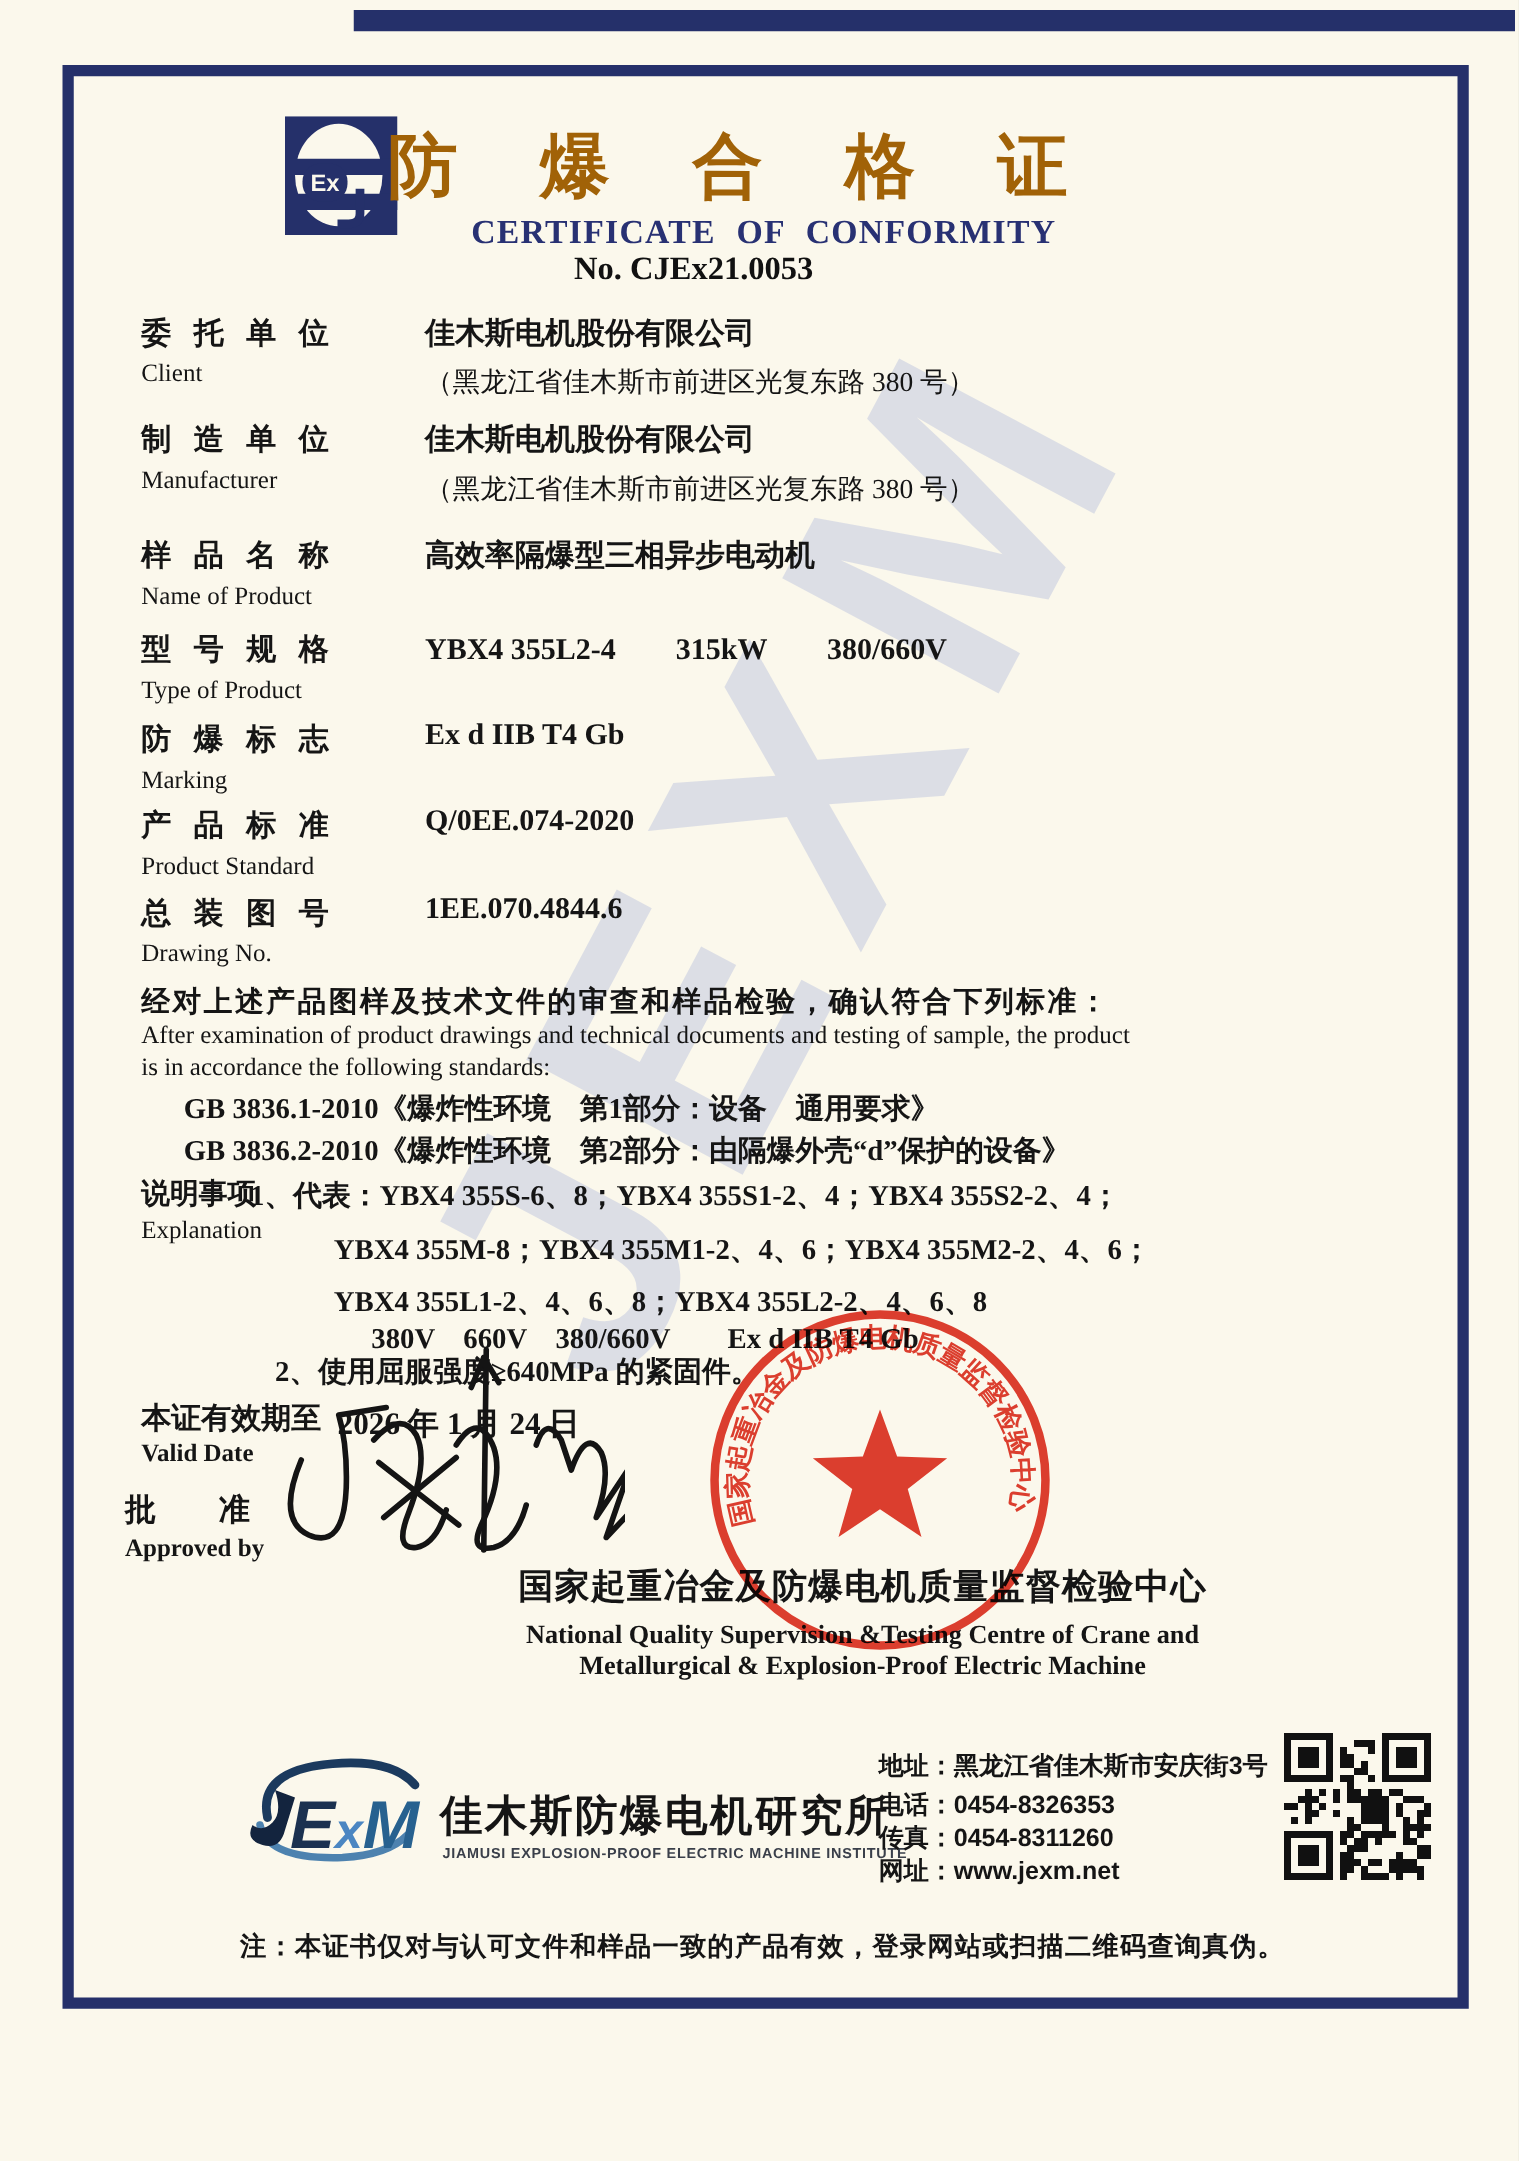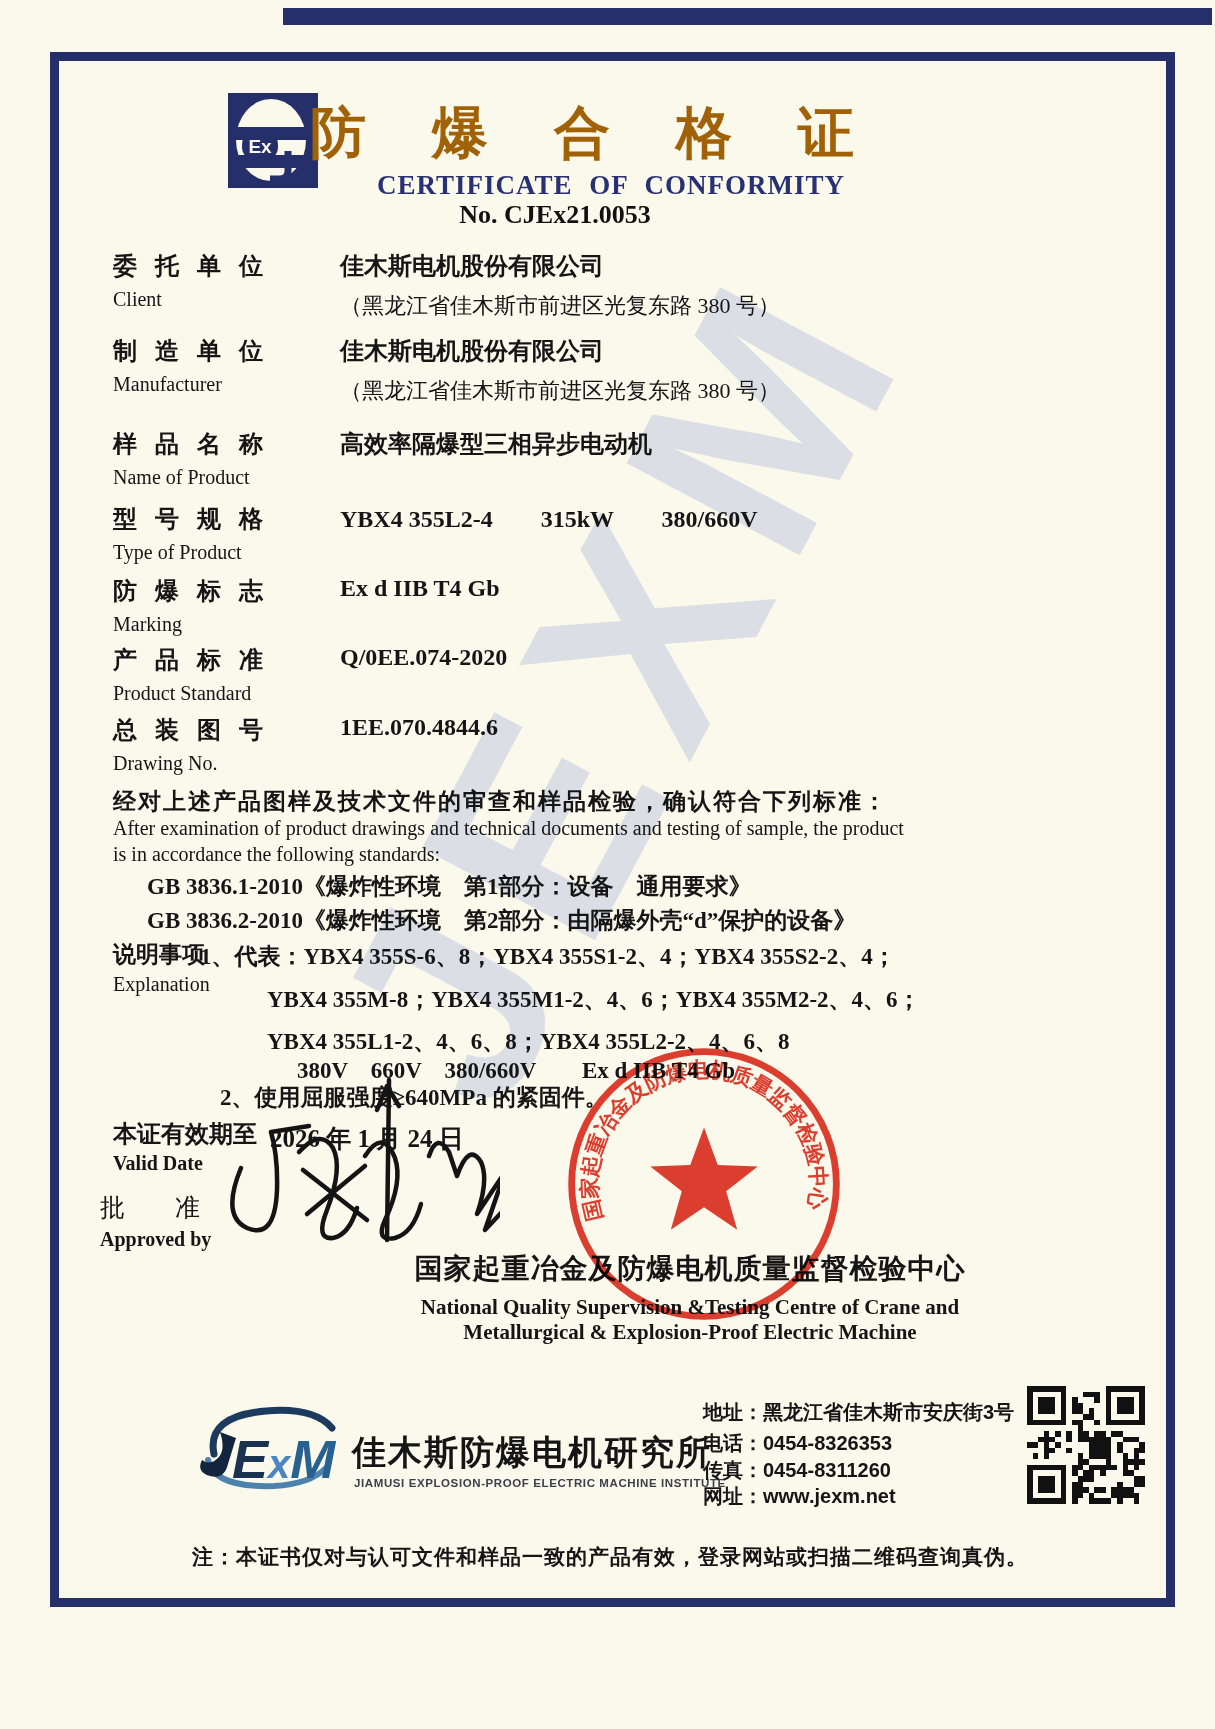--- a/index.html
+++ b/index.html
@@ -39,21 +39,21 @@
   .fval .n{font-size:22px;margin-top:9px;white-space:nowrap;}
   .stmt-zh{left:113px;top:786px;font-size:23px;font-weight:bold;letter-spacing:2px;}
   .stmt-en{left:113px;font-size:20px;}
   .std{left:147px;font-size:23px;font-weight:bold;}
   .expl-zh{left:113px;top:939px;font-size:23px;font-weight:bold;}
   .expl-en{left:113px;top:973px;font-size:20px;}
   .eline{font-size:23px;font-weight:bold;white-space:nowrap;}
   .vlabel-zh{left:113px;top:1118px;font-size:24px;font-weight:bold;}
   .vlabel-en{left:113px;top:1152px;font-size:20px;font-weight:bold;}
   .vvalue{left:270px;top:1122px;font-size:25px;font-weight:bold;}
-  .alabel-zh{left:100px;top:1191px;font-size:25px;font-weight:normal;}
+  .alabel-zh{left:100px;top:1191px;font-size:25px;font-weight:bold;}
   .alabel-en{left:100px;top:1228px;font-size:20px;font-weight:bold;}
   .org-zh{left:390px;top:1250px;width:600px;text-align:center;
     font-size:28px;font-weight:bold;letter-spacing:1px;white-space:nowrap;}
   .org-en{left:390px;width:600px;text-align:center;font-size:21px;font-weight:bold;}
   .org-date{left:390px;top:1355px;width:560px;text-align:center;font-size:24px;font-weight:bold;}
   .inst-zh{left:352px;top:1430px;font-size:34px;font-weight:bold;
     font-family:"Liberation Sans",sans-serif;letter-spacing:2px;white-space:nowrap;}
   .inst-en{left:354px;top:1477px;font-size:11.5px;font-weight:bold;color:#3a3f4a;
     font-family:"Liberation Sans",sans-serif;letter-spacing:0.6px;white-space:nowrap;}
   .info{font-family:"Liberation Sans",sans-serif;font-size:20px;font-weight:bold;white-space:nowrap;}

